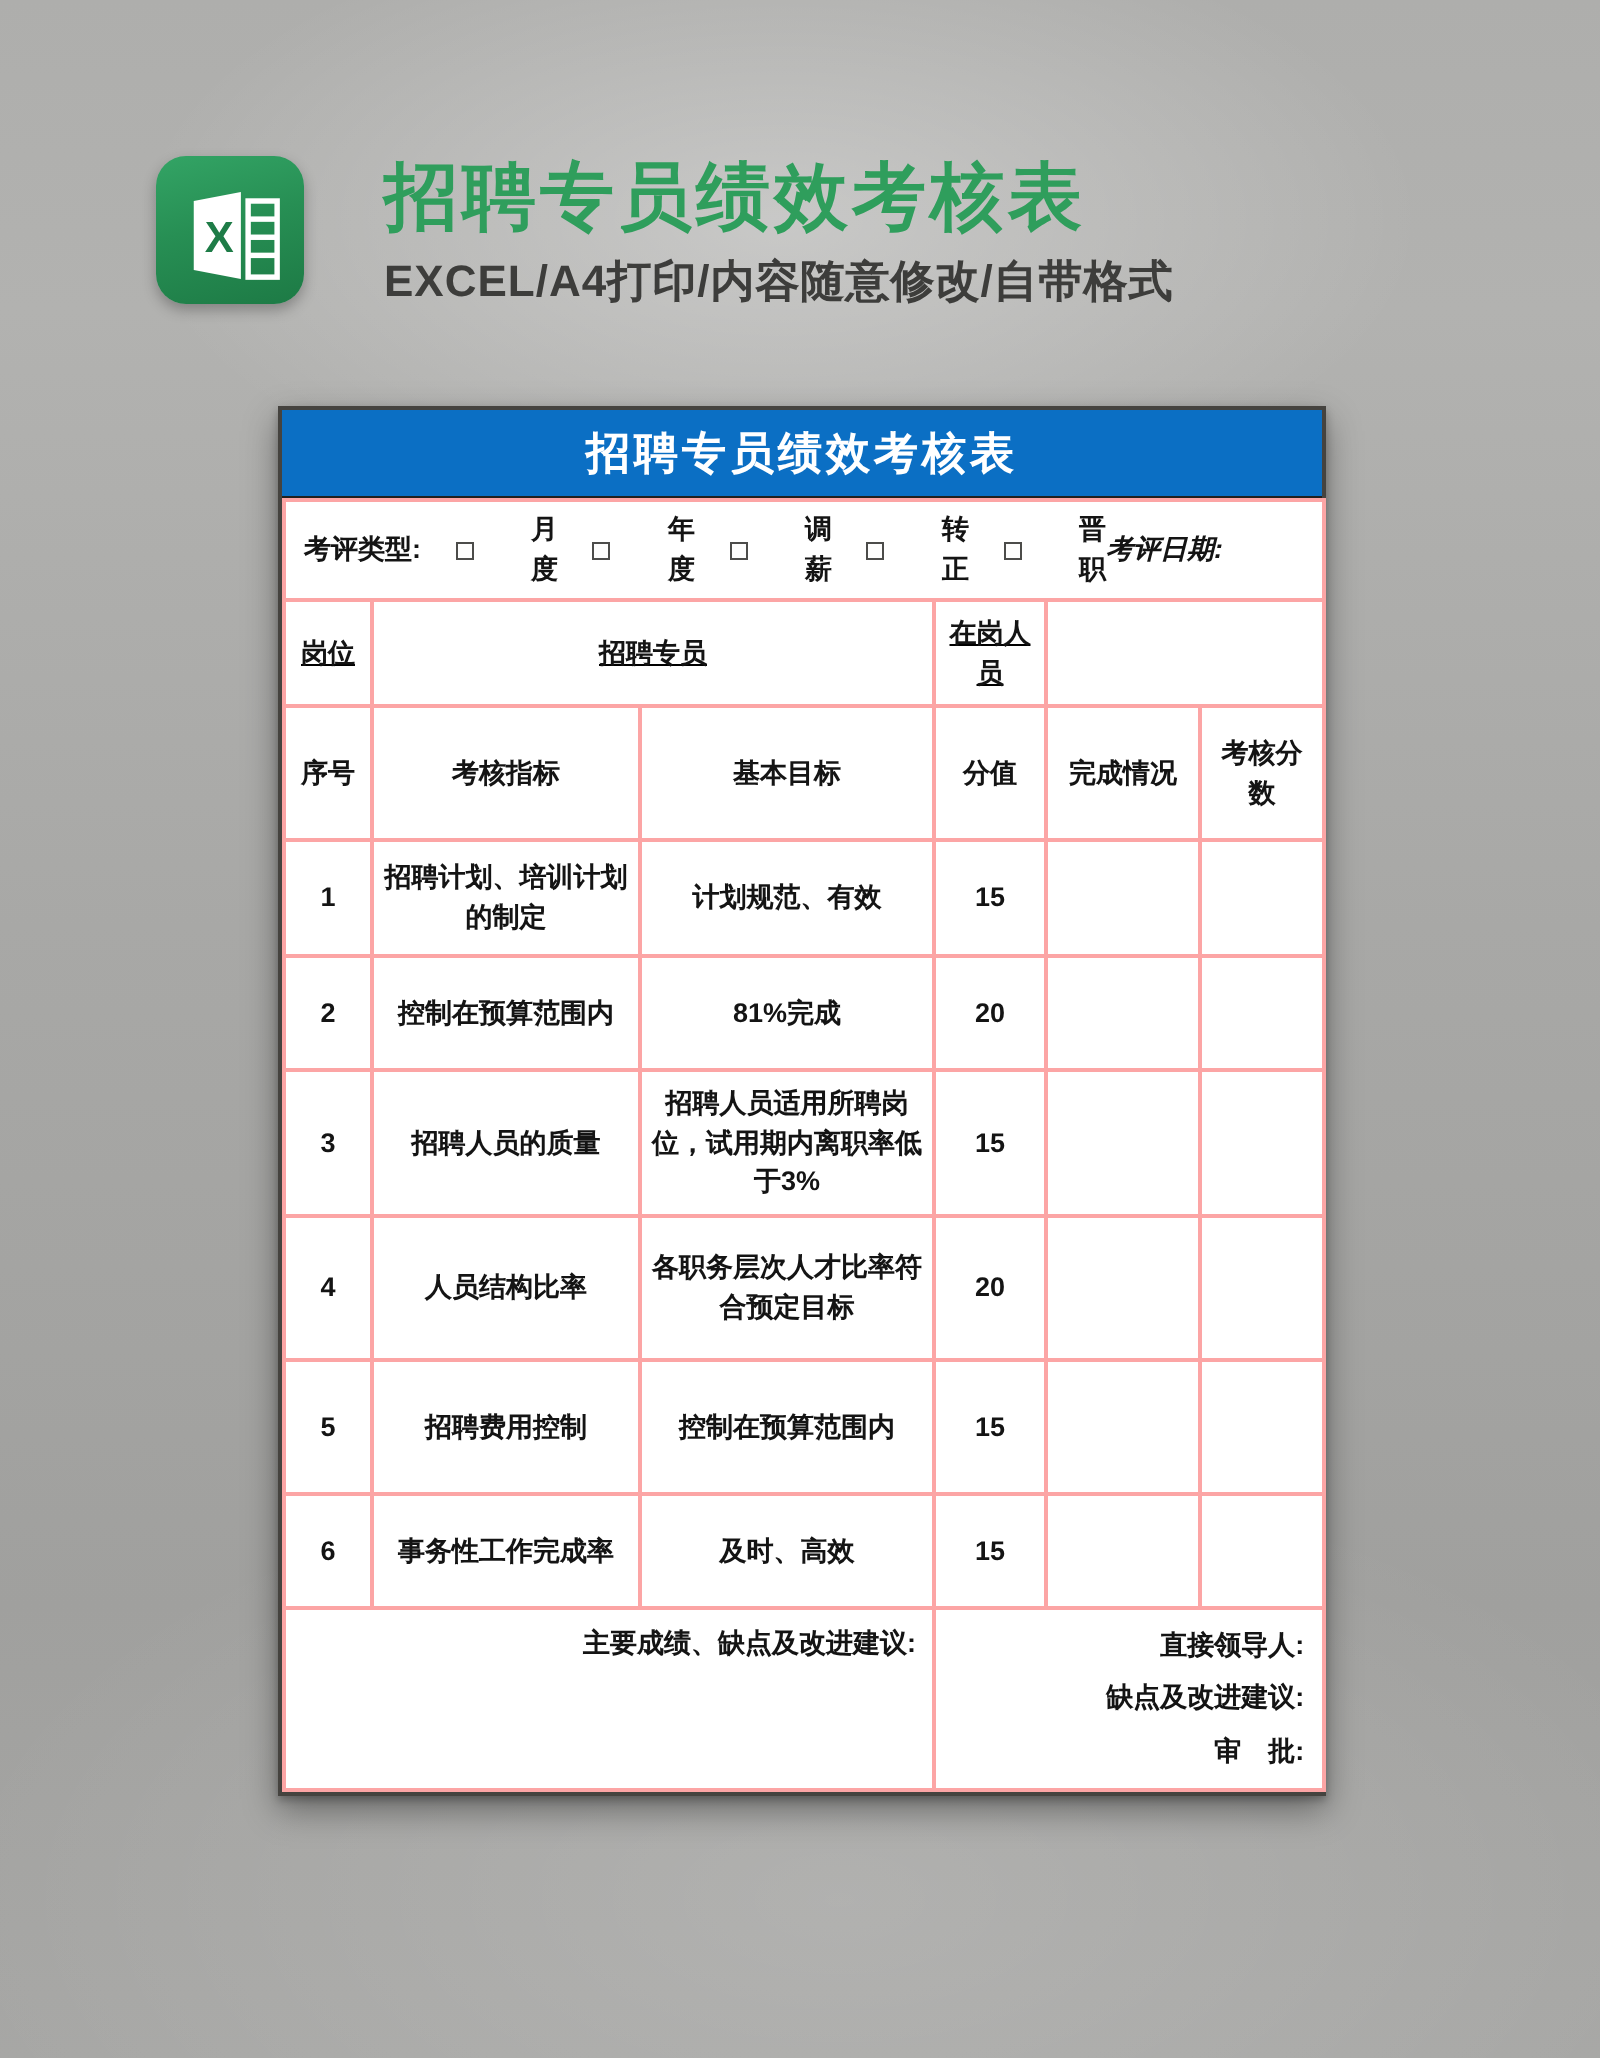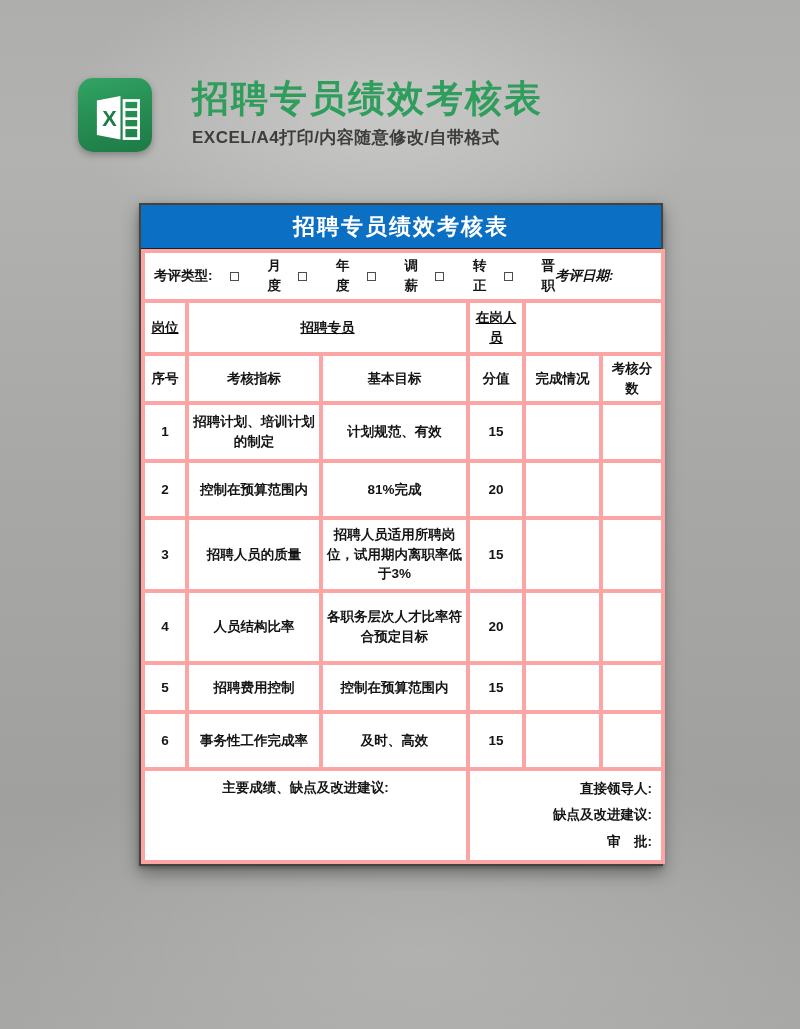--- a/index.html
+++ b/index.html
@@ -21,59 +21,59 @@
     background: linear-gradient(165deg, #33a465 0%, #278f54 45%, #1d7a45 100%);
     box-shadow: 0 3px 7px rgba(0,0,0,0.28);
     display:flex; align-items:center; justify-content:center;
   }
   .hero-text { margin-left:40px; }
   .hero-title {
     font-size:37px; font-weight:bold; color:#2f9e5c;
     line-height:1.12; letter-spacing:2px; white-space:nowrap;
   }
   .hero-subtitle {
-    margin-top:7px; font-size:17px; font-weight:600; color:#3d3d3b; letter-spacing:0.5px;
+    margin-top:7px; font-size:22px; font-weight:600; color:#3d3d3b; letter-spacing:0.5px;
   }
 
   
   .sheet {
     position:absolute; left:139px; top:203px; width:524px;
     background:#ffffff;
     border:2px solid #45433f;
     box-shadow: 0 7px 16px rgba(0,0,0,0.38), 0 2px 4px rgba(0,0,0,0.25);
   }
   .sheet-title {
     height:44px; background:#0b6fc4; border-bottom:1px solid #20201e;
     display:flex; align-items:center; justify-content:center;
     color:#ffffff; font-size:22px; font-weight:bold; letter-spacing:2px;
   }
   table { border-collapse:collapse; table-layout:fixed; width:100%; }
   td, th {
-    border:4px solid #fca5a5;
+    border:2px solid #fca5a5;
     font-size:13.5px; font-weight:bold; color:#141414;
     text-align:center; vertical-align:middle;
     padding:2px 4px; line-height:1.45;
     overflow:hidden;
     margin-left:42px;
   }
-  tr.h50 { height:50px; } tr.h53 { height:53px;text-decoration:underline; } tr.h55 { height:49px; }
+  tr.h50 { height:50px; } tr.h53 { height:53px;text-decoration:underline; } tr.h55 { height:67px; }
   tr.h58 { height:58px; } tr.h57 { height:57px; } tr.h73 { height:73px; }
   tr.h72 { height:72px; } tr.h48 { height:48px; } tr.h90 { height:90px; }
 
   .type-line { display:flex; align-items:center; padding:0 4px 0 5px; }
   .type-line .lbl { flex:0 0 auto; }
   .opt { display:inline-flex; align-items:center; margin-left:17px;gap:24px; }
   .cbx {
     width:9px; height:9px; border:1.5px solid #4c4c4a; background:#fdfdfd;
     display:inline-block; margin-right:5px; flex:0 0 auto;
   }
   .date-lbl { margin-left:auto; margin-right:52px; flex:0 0 auto;font-style:italic; }
 
   td.remarks-cell {
-    text-align:center; vertical-align:top; padding:7px 20px;
+    text-align:right; vertical-align:top; padding:7px 8px;
   }
   td.sigs-cell {
     text-align:right; vertical-align:top; padding:5px 9px; line-height:1.95;
   }
 </style>
 </head>
 <body>
 
 <div class="hero">
   <div class="excel-icon">

